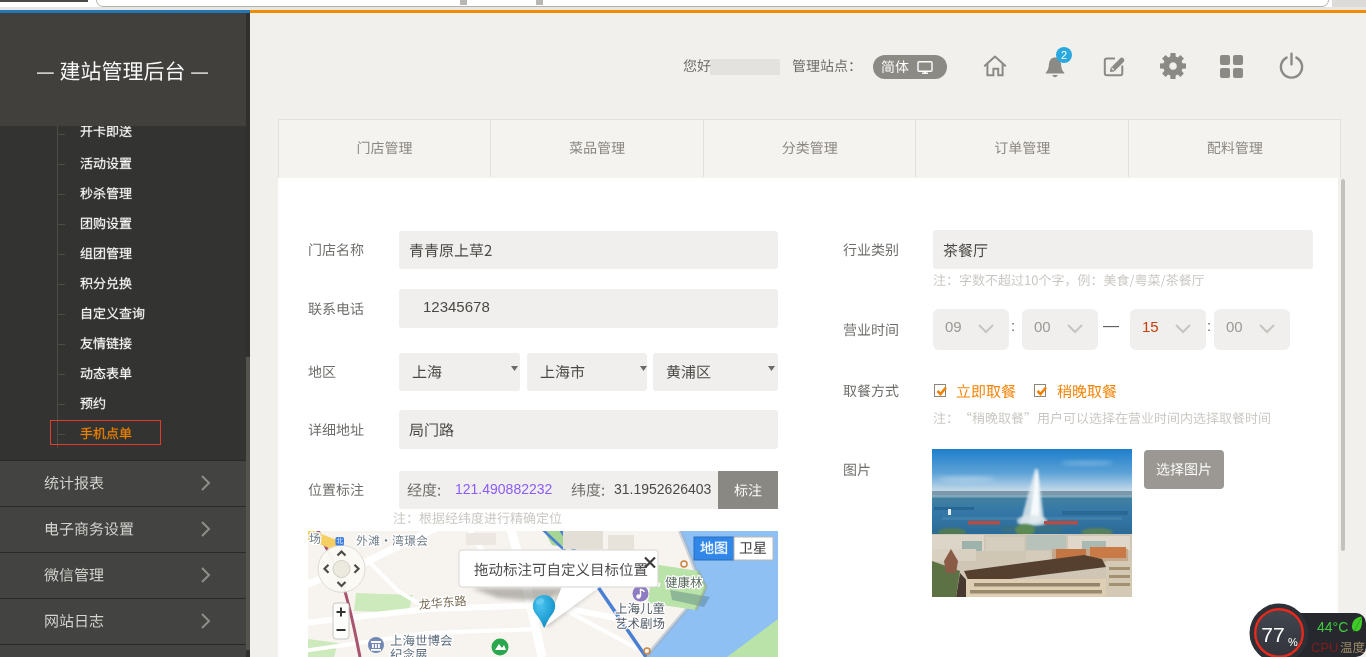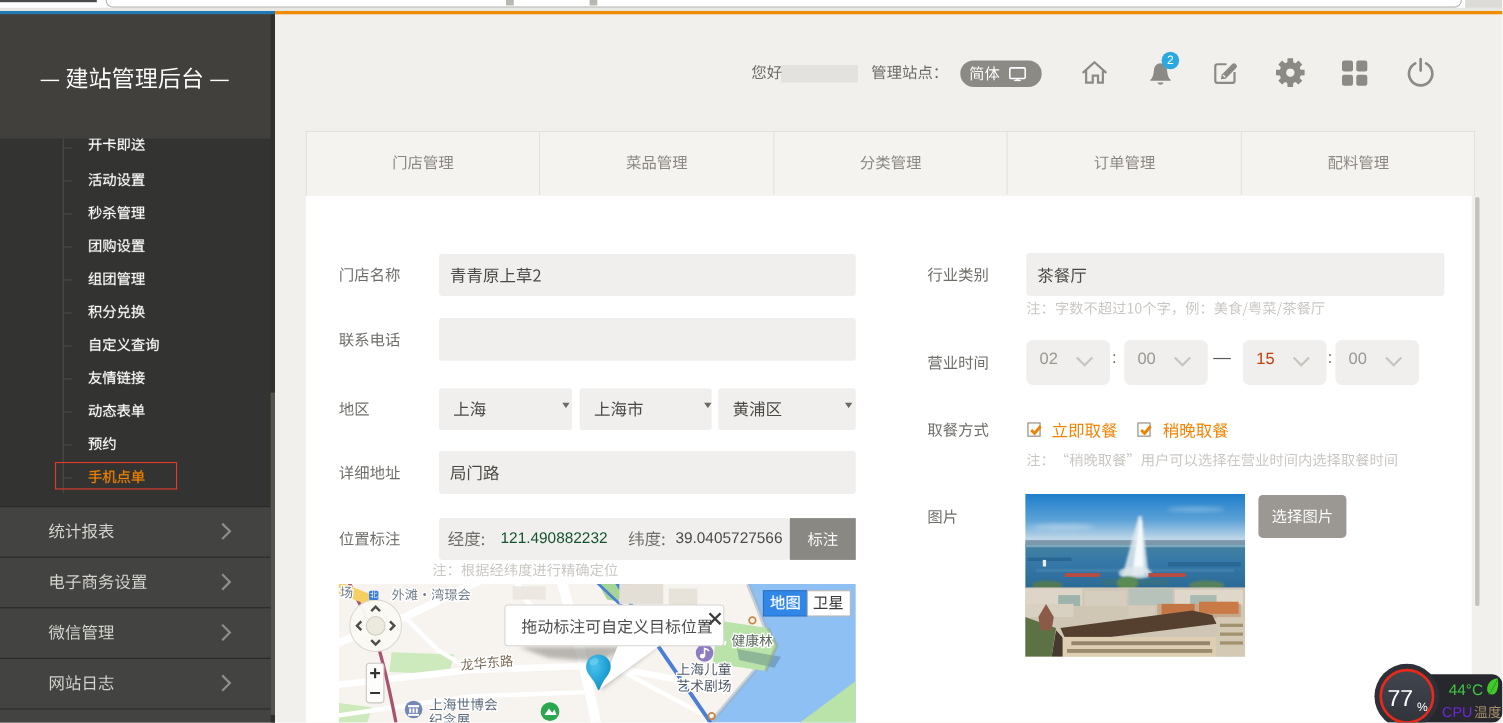--- a/index.html
+++ b/index.html
@@ -109,45 +109,46 @@
 <div class="abs" style="left:703px;top:120px;width:1px;height:57px;background:#e4e1dd"></div>
 <div class="abs" style="left:915px;top:120px;width:1px;height:57px;background:#e4e1dd"></div>
 <div class="abs" style="left:1128px;top:120px;width:1px;height:57px;background:#e4e1dd"></div>
 
 <div class="abs" style="left:278px;top:178px;width:1060px;height:479px;background:#fff"></div>
 
 <div class="abs" style="left:1341px;top:179px;width:4px;height:372px;background:#c4c2bf;border-radius:2px"></div>
 
 <div class="abs" style="left:399px;top:231px;width:379px;height:38px;background:#f1efed;border-radius:3px"></div>
 <div class="abs" style="left:399px;top:289px;width:379px;height:39px;background:#f1efed;border-radius:3px"></div>
+<div class="abs" style="left:423px;top:298px;width:200px;height:22px;font-size:15px;color:#4a4945">12345678</div>
 <div class="abs" style="left:399px;top:353px;width:121px;height:38px;background:#f1efed;border-radius:3px"></div>
 <div class="abs" style="left:527px;top:353px;width:120px;height:38px;background:#f1efed;border-radius:3px"></div>
 <div class="abs" style="left:653px;top:353px;width:125px;height:38px;background:#f1efed;border-radius:3px"></div>
 <svg class="abs" style="left:511px;top:366px" width="7" height="5">
       <path d="M0 0 H7 L3.5 5 Z" fill="#6b6a66"></path>
     </svg>
 <svg class="abs" style="left:640px;top:366px" width="7" height="5">
       <path d="M0 0 H7 L3.5 5 Z" fill="#6b6a66"></path>
     </svg>
 <svg class="abs" style="left:768px;top:366px" width="7" height="5">
       <path d="M0 0 H7 L3.5 5 Z" fill="#6b6a66"></path>
     </svg>
 <div class="abs" style="left:399px;top:410px;width:379px;height:39px;background:#f1efed;border-radius:3px"></div>
 <div class="abs" style="left:399px;top:471px;width:319px;height:38px;background:#f1efed;border-radius:3px"></div>
 <div class="abs" style="left:718px;top:471px;width:60px;height:38px;background:#8a8883"></div>
-<div class="abs" style="left:455px;top:481px;width:130px;height:22px;font-size:14px;color:#14532d">121.490882232</div>
-<div class="abs" style="left:614px;top:481px;width:120px;height:22px;font-size:14px;color:#4a4945">39.0405727566</div>
+<div class="abs" style="left:455px;top:481px;width:130px;height:22px;font-size:14px;color:#8b5cf6">121.490882232</div>
+<div class="abs" style="left:614px;top:481px;width:120px;height:22px;font-size:14px;color:#4a4945">31.1952626403</div>
 
 <div class="abs" style="left:933px;top:230px;width:380px;height:39px;background:#f1efed;border-radius:3px"></div>
 
 <div class="abs" style="left:933px;top:309px;width:76px;height:41px;background:#f1efed;border-radius:6px"></div>
 <div class="abs" style="left:1022px;top:309px;width:76px;height:41px;background:#f1efed;border-radius:6px"></div>
 <div class="abs" style="left:1130px;top:309px;width:76px;height:41px;background:#f1efed;border-radius:6px"></div>
 <div class="abs" style="left:1214px;top:309px;width:76px;height:41px;background:#f1efed;border-radius:6px"></div>
-<div class="abs" style="left:945px;top:318px;width:30px;height:22px;font-size:15px;color:#9b9894">02</div>
+<div class="abs" style="left:945px;top:318px;width:30px;height:22px;font-size:15px;color:#9b9894">09</div>
 <div class="abs" style="left:1034px;top:318px;width:30px;height:22px;font-size:15px;color:#9b9894">00</div>
 <div class="abs" style="left:1142px;top:318px;width:30px;height:22px;font-size:15px;color:#c2410c">15</div>
 <div class="abs" style="left:1226px;top:318px;width:30px;height:22px;font-size:15px;color:#9b9894">00</div>
 <div class="abs" style="left:1011px;top:317px;width:10px;height:22px;font-size:15px;color:#6e6d69">:</div>
 <div class="abs" style="left:1207px;top:317px;width:10px;height:22px;font-size:15px;color:#6e6d69">:</div>
 <div class="abs" style="left:1103px;top:317px;width:24px;height:24px;font-size:16px;color:#5a5955">—</div>
 <svg class="abs" style="left:978px;top:324px" width="16" height="10">
       <path d="M1 1 L8 8 L15 1" fill="none" stroke="#c7c4c0" stroke-width="2"></path>
     </svg>
 <svg class="abs" style="left:1067px;top:324px" width="16" height="10">
@@ -349,21 +350,21 @@
 <circle cx="30" cy="30" r="23.5" fill="url(#cg)"></circle>
 <circle cx="30" cy="30" r="23.8" fill="none" stroke="#e8291c" stroke-width="2.4"></circle>
 <text x="24" y="39" font-size="21" fill="#fff" text-anchor="middle" font-family="Liberation Sans">77</text>
 <text x="44" y="43" font-size="11" fill="#fff" text-anchor="middle" font-family="Liberation Sans">%</text>
 </svg>
 <div class="abs" style="left:1317px;top:619px;width:40px;height:16px;font-size:14px;color:#3fca3f">44°C</div>
 <svg class="abs" style="left:1350px;top:615px" width="14" height="19" viewBox="0 0 14 19">
 <path d="M11.5 1.5 C4.5 2.5 1.5 7.5 2 12.5 C2.5 16.5 7 17.5 9.5 15 C12.2 12 12.5 5.5 11.5 1.5 Z" fill="#3ecb28"></path>
 <path d="M3.5 16.5 C6 13 8.5 8.5 11.5 2.5" stroke="#2a9a1e" stroke-width="0.9" fill="none"></path>
 </svg>
-<div class="abs" style="left:1311px;top:640px;width:34px;height:14px;font-size:13px;color:#6d28d9">CPU</div>
+<div class="abs" style="left:1311px;top:640px;width:34px;height:14px;font-size:13px;color:#7f1d1d">CPU</div>
 
 <svg style="position:absolute;left:0;top:0;pointer-events:none" width="1366" height="657" viewBox="0 0 1366 657">
       <defs>
         <clipPath id="clipA">
           <rect x="0" y="126" width="250" height="531"></rect>
         </clipPath>
         <path id="q0" d="M46 250V312H847V250Z"></path>
         <path id="q1" d=""></path>
         <path id="q2" d="M330 620H945V561H330ZM379 345H899V288H379ZM337 209H937V149H337ZM581 840H652V49H581ZM394 755H876V422H387V483H809V695H394ZM64 778H292V711H64ZM137 492H290V425H128ZM264 492H278L292 493L334 483Q311 270 248 131Q186 -8 92 -80Q87 -72 77 -62Q67 -53 56 -44Q45 -34 37 -30Q129 36 187 162Q245 288 264 477ZM134 343Q165 238 214 173Q263 108 329 73Q395 38 477 26Q559 13 654 13Q666 13 696 13Q726 13 765 13Q804 13 844 13Q883 13 915 13Q947 13 962 14Q956 6 950 -6Q945 -19 940 -32Q935 -45 933 -55H881H653Q544 -55 454 -40Q364 -25 292 15Q220 55 166 129Q113 203 78 322ZM97 393Q95 401 89 412Q83 423 77 435Q71 447 66 454Q80 457 97 474Q114 491 129 515Q140 530 164 570Q187 610 214 664Q241 717 262 771V776L290 789L338 758Q294 665 246 580Q197 494 151 433V432Q151 432 143 428Q135 424 124 418Q113 412 105 406Q97 399 97 393Z"></path>
         <path id="q3" d="M58 652H447V582H58ZM47 95Q96 105 160 120Q223 134 294 151Q365 168 436 185L443 116Q344 90 244 65Q143 40 65 20ZM98 525 158 536Q170 479 180 415Q191 351 198 290Q206 228 209 178L146 167Q144 216 137 278Q130 339 120 404Q110 469 98 525ZM330 549 400 535Q392 486 382 430Q373 375 362 320Q351 264 340 214Q330 164 319 125L263 138Q273 178 282 229Q292 280 301 336Q310 392 318 447Q325 502 330 549ZM175 815 240 835Q262 800 282 758Q302 717 311 686L243 662Q234 693 215 736Q196 780 175 815ZM673 633H960V561H673ZM501 39H879V-31H501ZM629 841H706V331H629ZM467 362H918V-75H842V291H540V-79H467Z"></path>

